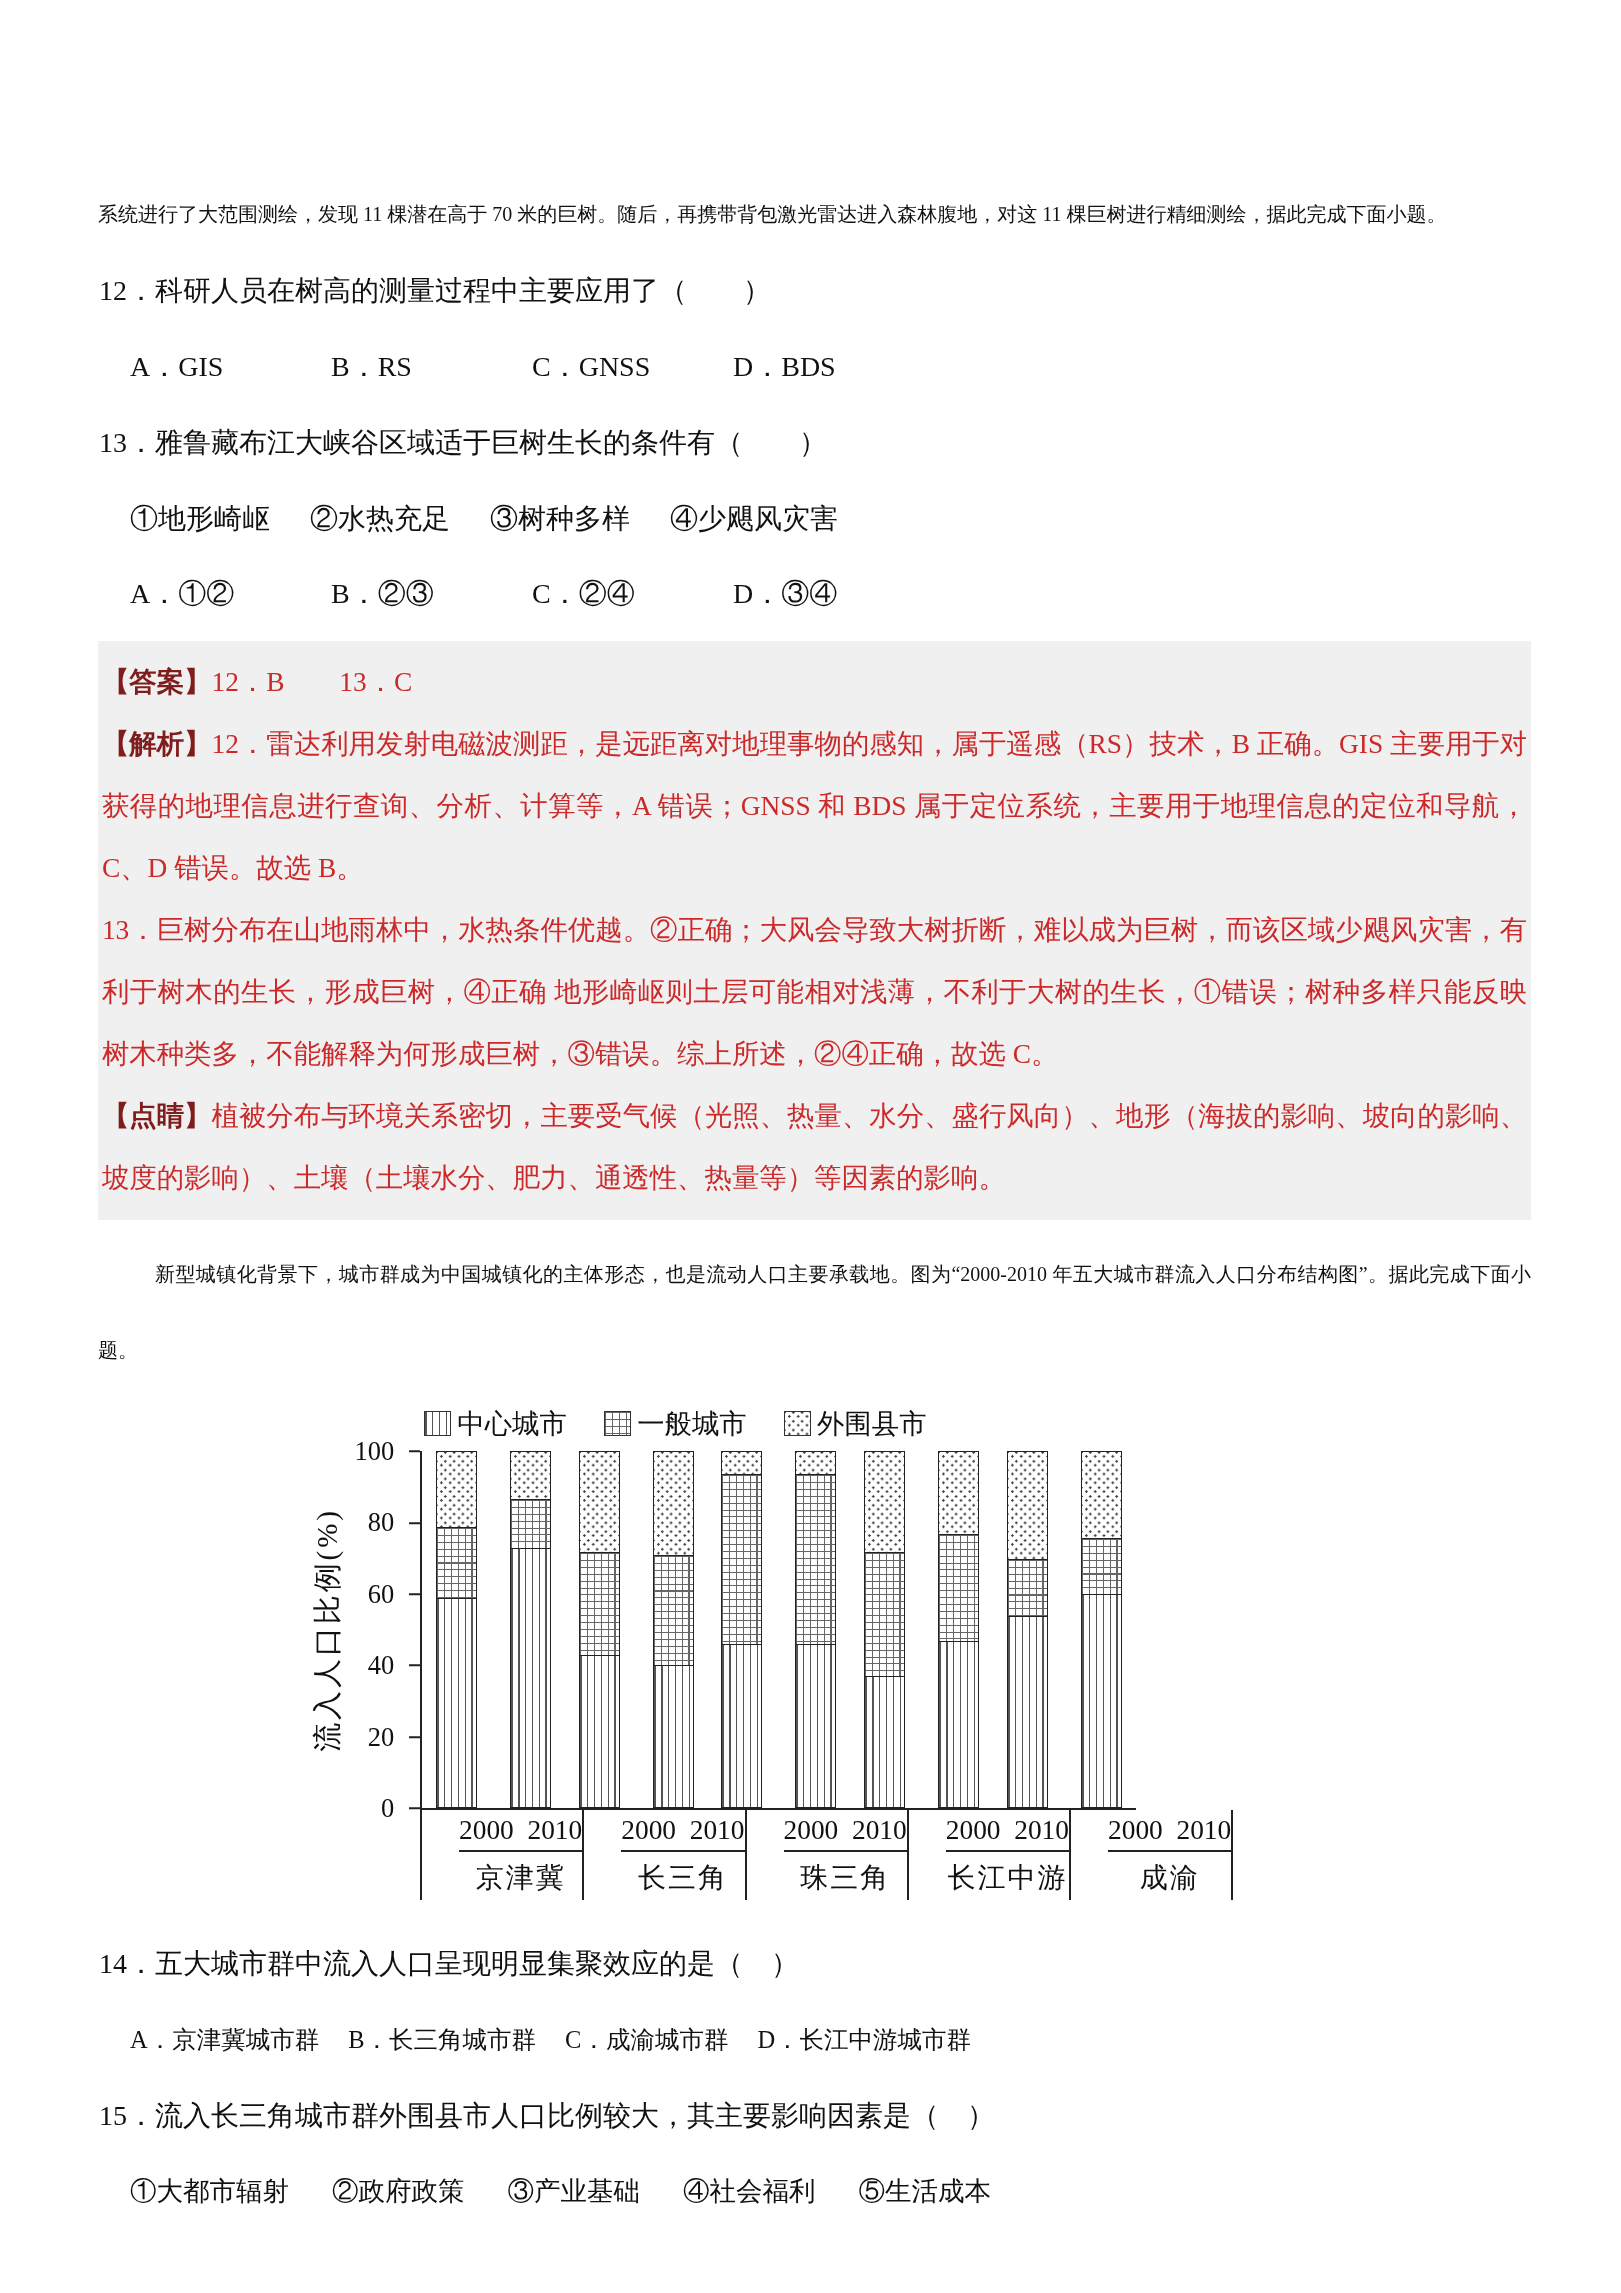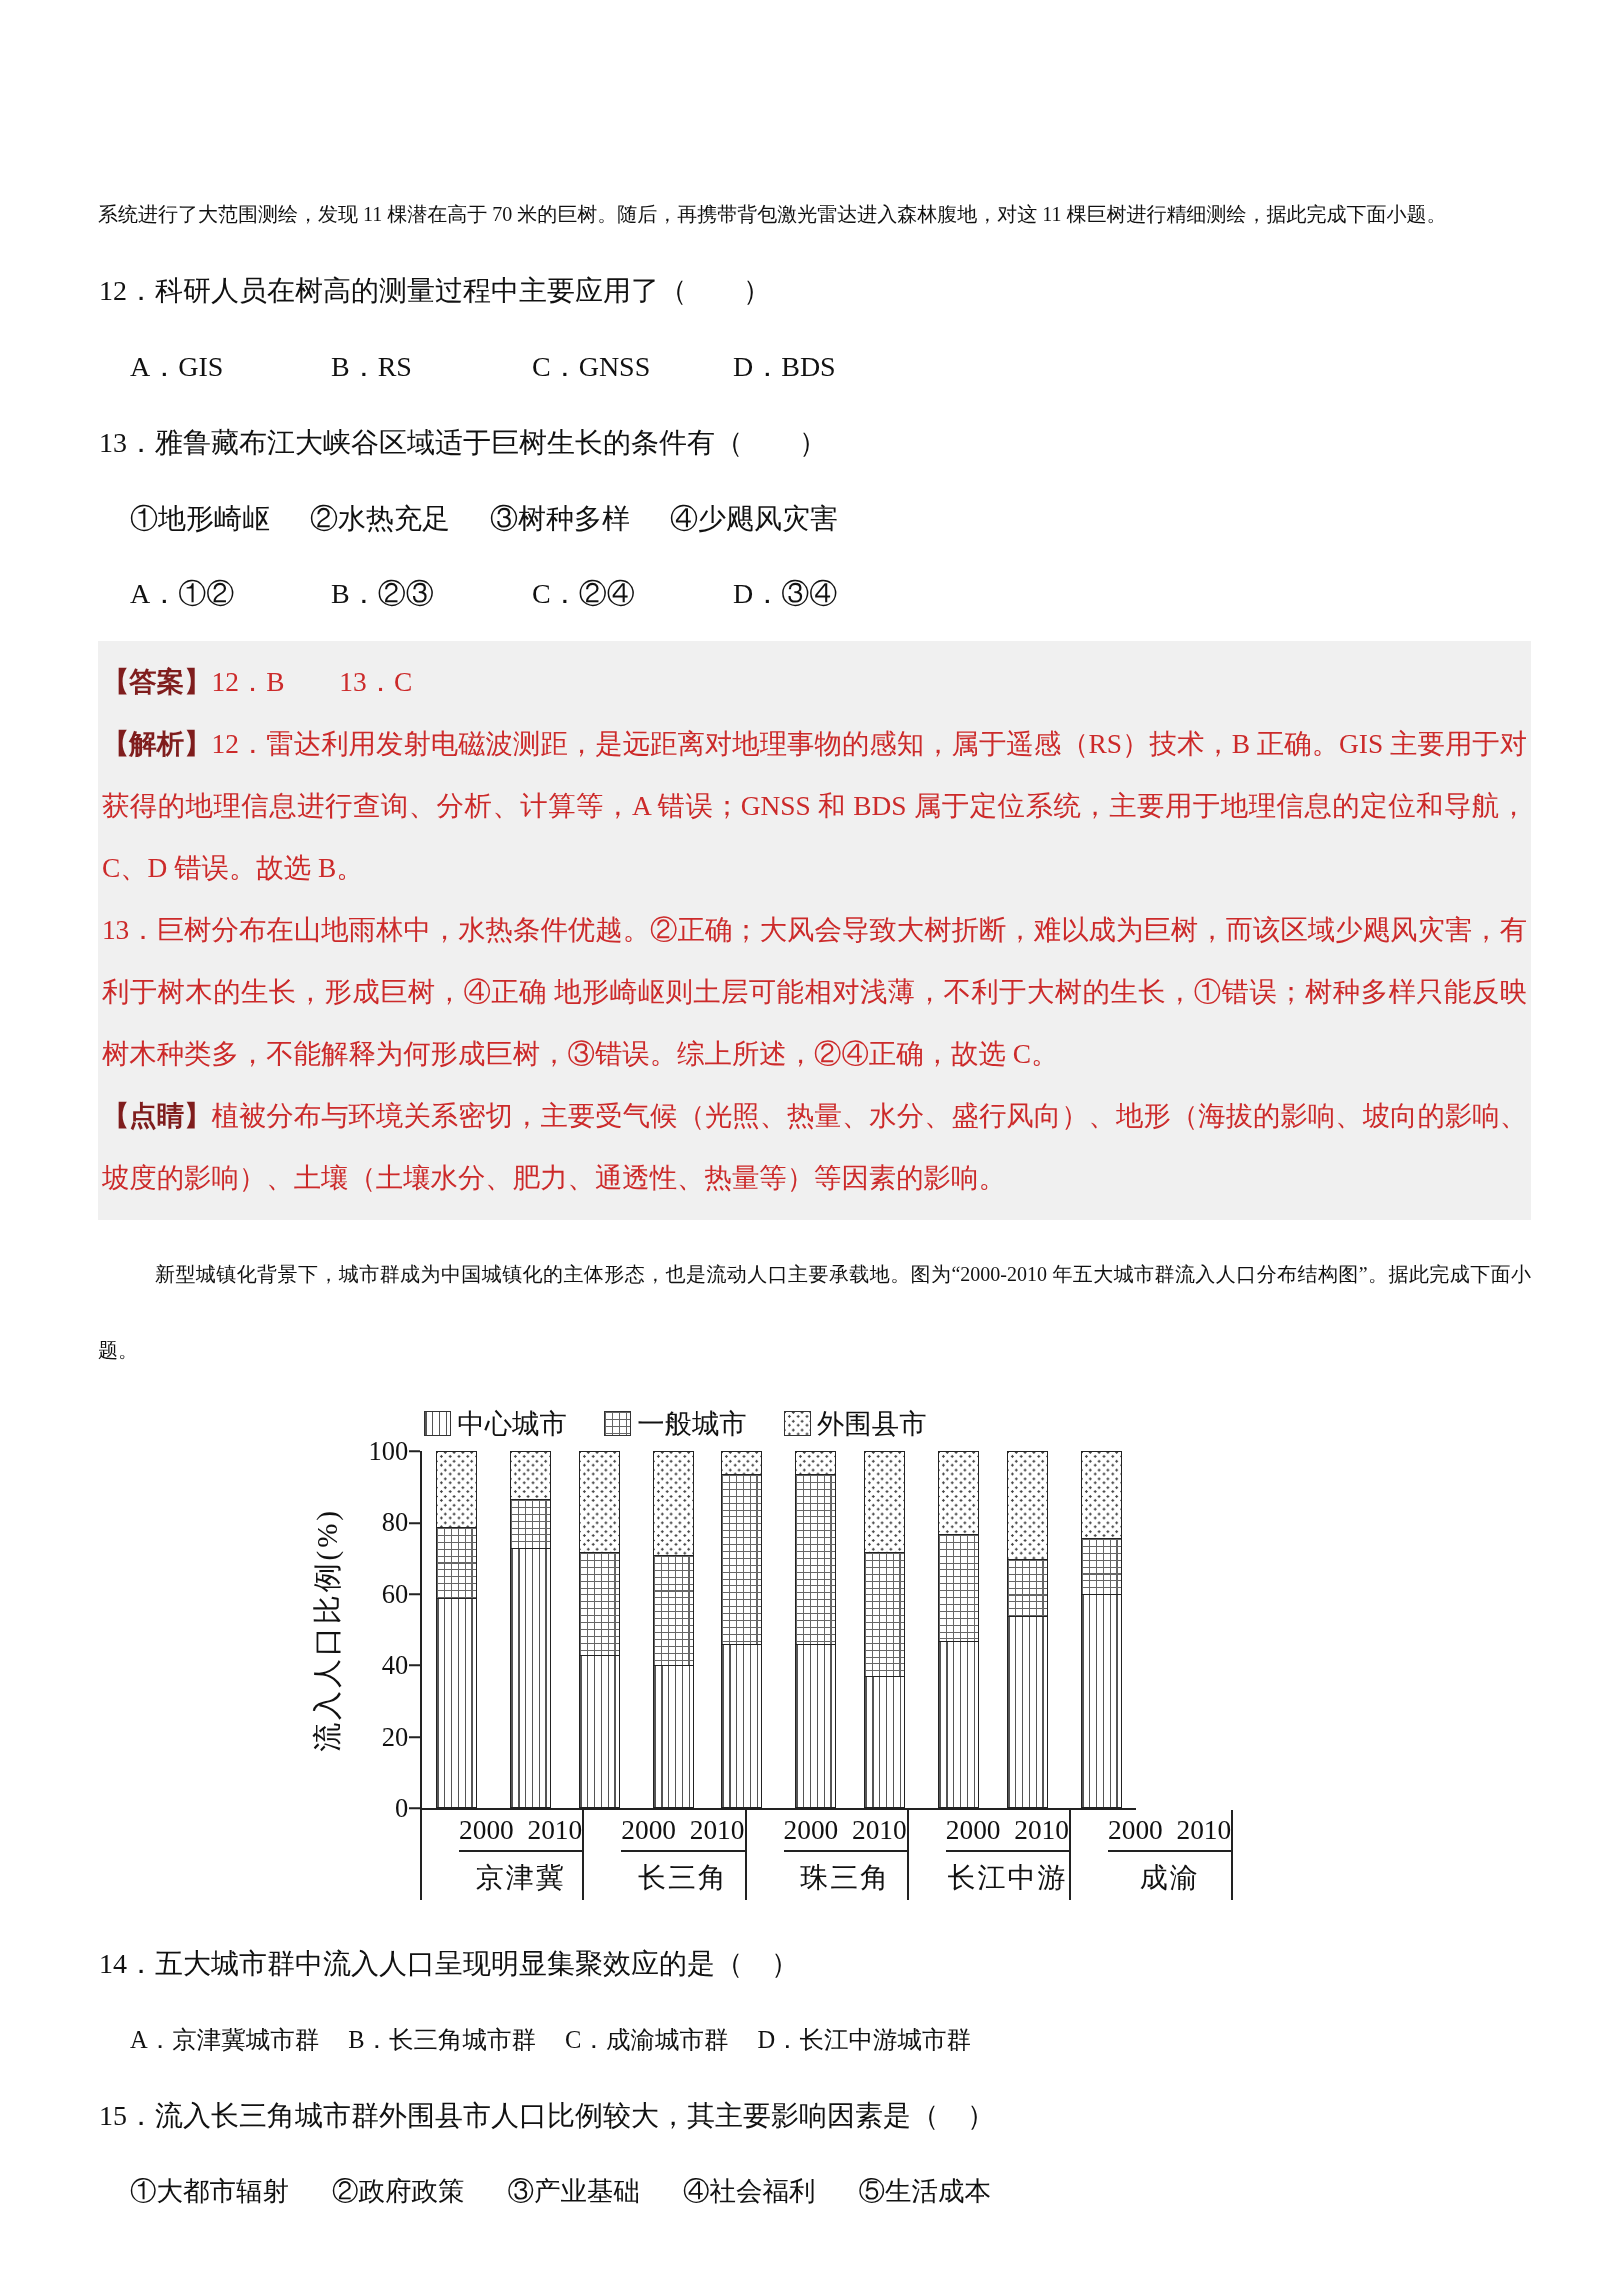--- a/index.html
+++ b/index.html
@@ -30,21 +30,21 @@
 
   
   .chart{margin:17.6px 0 0 208px;width:843px;}
   .chart-legend{display:flex;gap:37px;justify-content:flex-start;margin:0 0 9.8px 118px;font-size:27.4px;align-items:center;}
   .legend-item{display:flex;align-items:center;gap:5.9px;}
   .swatch{width:27.4px;height:25.5px;border:1px solid #333;box-sizing:border-box;}
   .chart-body{display:flex;}
   .ylabel-col{width:43px;display:flex;align-items:center;justify-content:center;height:357px;}
   .ylabel{transform:rotate(-90deg);white-space:nowrap;font-size:29px;letter-spacing:2.9px;}
   .chart-yaxis{position:relative;width:71px;height:357px;font-size:26.5px;}
-  .ytick{position:absolute;right:0;transform:translateY(50%);display:flex;align-items:center;gap:1px;line-height:1;}
+  .ytick{position:absolute;right:0;transform:translateY(50%);display:flex;align-items:center;gap:15px;line-height:1;}
   .ytick .mark{width:10.8px;height:2px;background:#222;display:inline-block;}
   .chart-main{width:716px;}
   .chart-plot{
     height:357px;border-left:2px solid #222;display:flex;align-items:flex-end;
   }
   .bar-group{flex:1;height:100%;display:flex;justify-content:center;gap:33px;align-items:flex-end;}
   .bar{width:41px;height:100%;display:flex;flex-direction:column;border:1px solid #222;box-sizing:border-box;background:#fff;}
   .seg{box-sizing:border-box;}
   .seg + .seg{border-top:1px solid #222;}
   .seg-outer{

